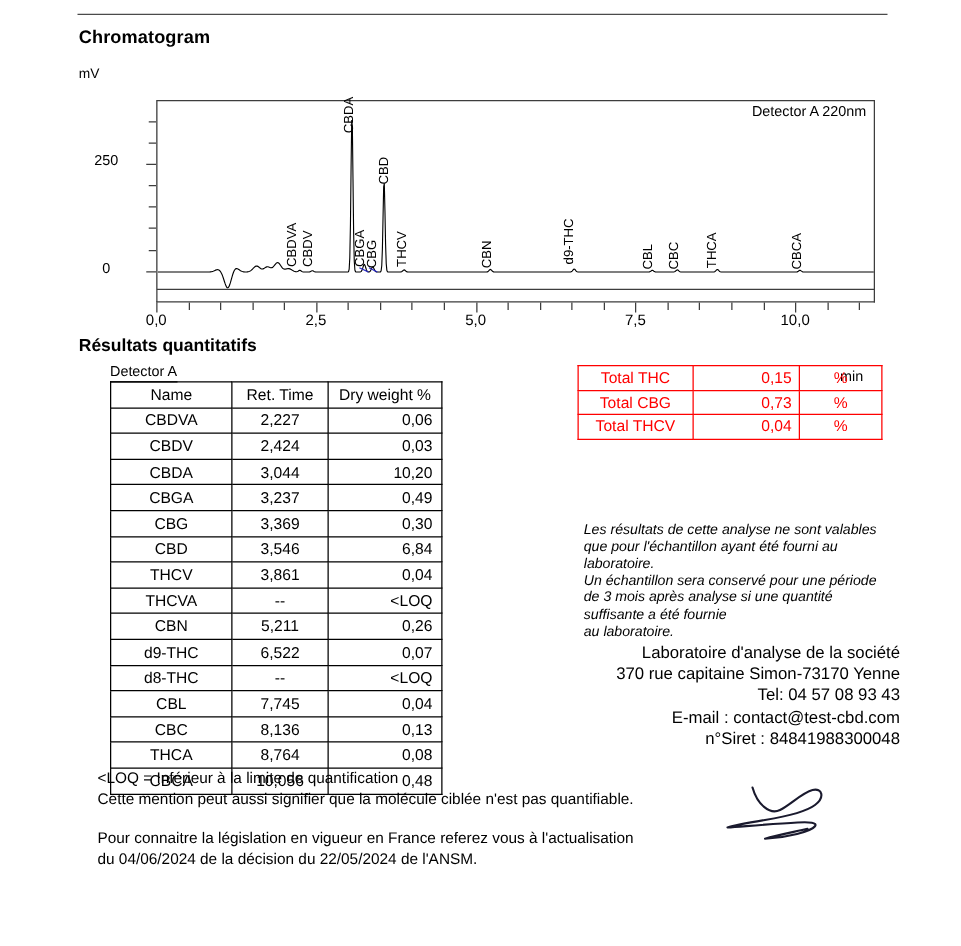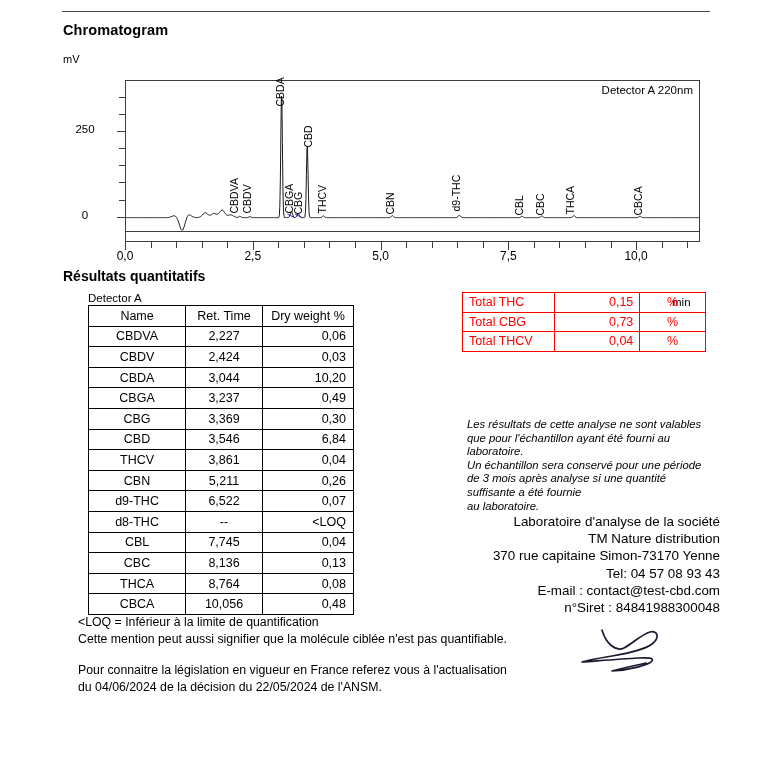--- a/index.html
+++ b/index.html
@@ -139,21 +139,21 @@
     border-collapse: collapse;
     font-size: 12.5px;
     color: #ff0000;
   }
   table.totals td {
     border: 1px solid #ff0000;
     height: 19.5px;
     padding: 0 6px;
     box-sizing: border-box;
   }
-  table.totals td.tlabel { text-align: left;  width: 92px; }
+  table.totals td.tlabel { text-align: center;  width: 92px; }
   table.totals td.tval   { text-align: right; width: 86px; }
   table.totals td.tunit  { text-align: center; width: 66px; }
 
   
   .note-italic {
     position: absolute;
     left: 467px; top: 418px; width: 238px;
     font-size: 11.3px;
     font-style: italic;
     line-height: 13.6px;
@@ -309,20 +309,25 @@
           <td class="name">CBD</td>
           <td class="rt">3,546</td>
           <td class="dw">6,84</td>
         </tr>
         <tr>
           <td class="name">THCV</td>
           <td class="rt">3,861</td>
           <td class="dw">0,04</td>
         </tr>
         <tr>
+          <td class="name">THCVA</td>
+          <td class="rt">--</td>
+          <td class="dw">&lt;LOQ</td>
+        </tr>
+        <tr>
           <td class="name">CBN</td>
           <td class="rt">5,211</td>
           <td class="dw">0,26</td>
         </tr>
         <tr>
           <td class="name">d9-THC</td>
           <td class="rt">6,522</td>
           <td class="dw">0,07</td>
         </tr>
         <tr>
@@ -374,21 +379,20 @@
   </table>
 
   <div class="note-italic" id="note-italic">
       <div>Les résultats de cette analyse ne sont valables que pour l'échantillon ayant été fourni au laboratoire.</div>
       <div>Un échantillon sera conservé pour une période de 3 mois après analyse si une quantité suffisante a été fournie</div>
       <div>au laboratoire.</div>
     </div>
 
   <div class="lab-block">
     <div>Laboratoire d'analyse de la société</div>
-    <div>TM Nature distribution</div>
     <div>370 rue capitaine Simon-73170 Yenne</div>
     <div>Tel: 04 57 08 93 43</div>
     <div>E-mail : contact@test-cbd.com</div>
     <div>n°Siret : 84841988300048</div>
   </div>
 
   <div class="footnote-1">
     <div>&lt;LOQ = Inférieur à la limite de quantification</div>
     <div>Cette mention peut aussi signifier que la molécule ciblée n'est pas quantifiable.</div>
   </div>

